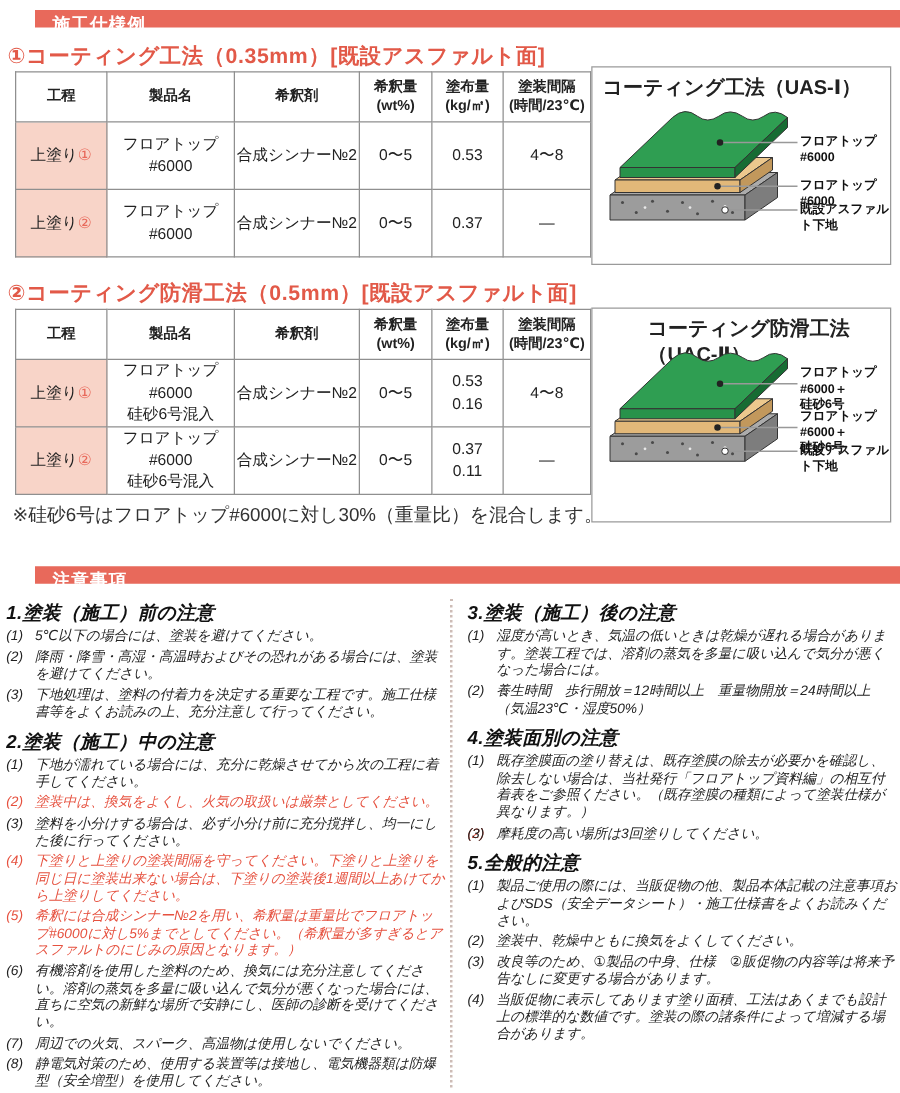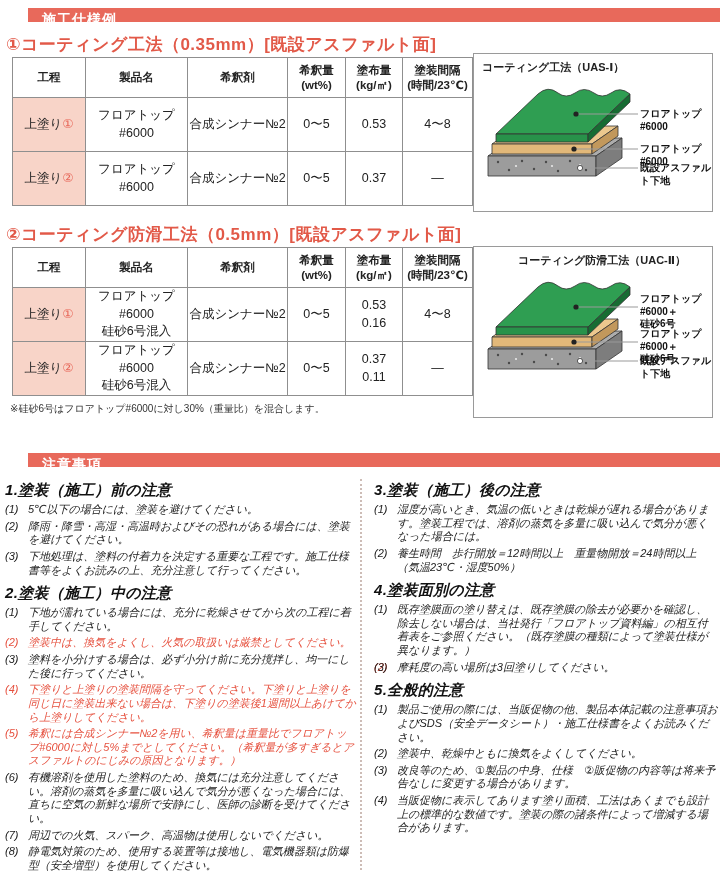--- a/index.html
+++ b/index.html
@@ -22,28 +22,28 @@
         color:#222; white-space:pre-line; }
   table.spec th { height:40px; font-size:11.5px; font-weight:bold; line-height:1.25; background:#fff; }
   table.spec td { height:54px; font-size:12.5px; line-height:1.4; }
   td.proc { background:var(--c-cell-pink,#F8D4C8); }
   td.proc .pnum { color:var(--c-accent,#E8695B); }
   td.num { font-size:13px; }
 
   .dbox { position:absolute; left:473px; width:240px; border:1px solid #9a9a9a; background:#fff; }
   .box1 { top:53px; height:159px; }
   .box2 { top:246px; height:172px;padding-left:36px; }
-  .dg-title { padding:6px 0 0 8px; font-size:11px; font-weight:bold; color:#222; }
+  .dg-title { padding:6px 0 0 8px; font-size:16px; font-weight:bold; color:#222; }
   .dbox svg { position:absolute; left:4px; top:26px; }
   .lbl { position:absolute; left:166px; width:72px; font-size:10px; font-weight:bold;
          color:#111; line-height:1.25; white-space:pre-line; }
   .box1 .lbl1 { top:54px; } .box1 .lbl2 { top:89px; } .box1 .lbl3 { top:108px; }
   .box2 .lbl1 { top:46px; } .box2 .lbl2 { top:81px; } .box2 .lbl3 { top:108px; }
 
-  .footnotes { position:absolute; left:10px; top:401px; font-size:10px; color:#333; line-height:1.55; }
+  .footnotes { position:absolute; left:10px; top:401px; font-size:15px; color:#333; line-height:1.55; }
 
   .cautions { position:absolute; left:5px; top:479px; right:2px; bottom:4px; display:flex; }
   .ccol { width:352px;font-style:italic; }
   .ccol.rightcol { flex:1; border-left:2px dotted #cdbcb6; margin-left:3px; padding-left:12px; }
   .cautions h3 { font-size:15px; font-weight:bold; color:#111; margin:7px 0 3px 0; letter-spacing:0.3px; }
   .cautions h3.first { margin-top:2px; }
   .item { position:relative; padding-left:23px; font-size:11px; line-height:1.24; color:#222; margin-bottom:3px; }
   .item .n { position:absolute; left:0; }
   .item.red { color:var(--c-red-text,#E6513F); }
 </style>

